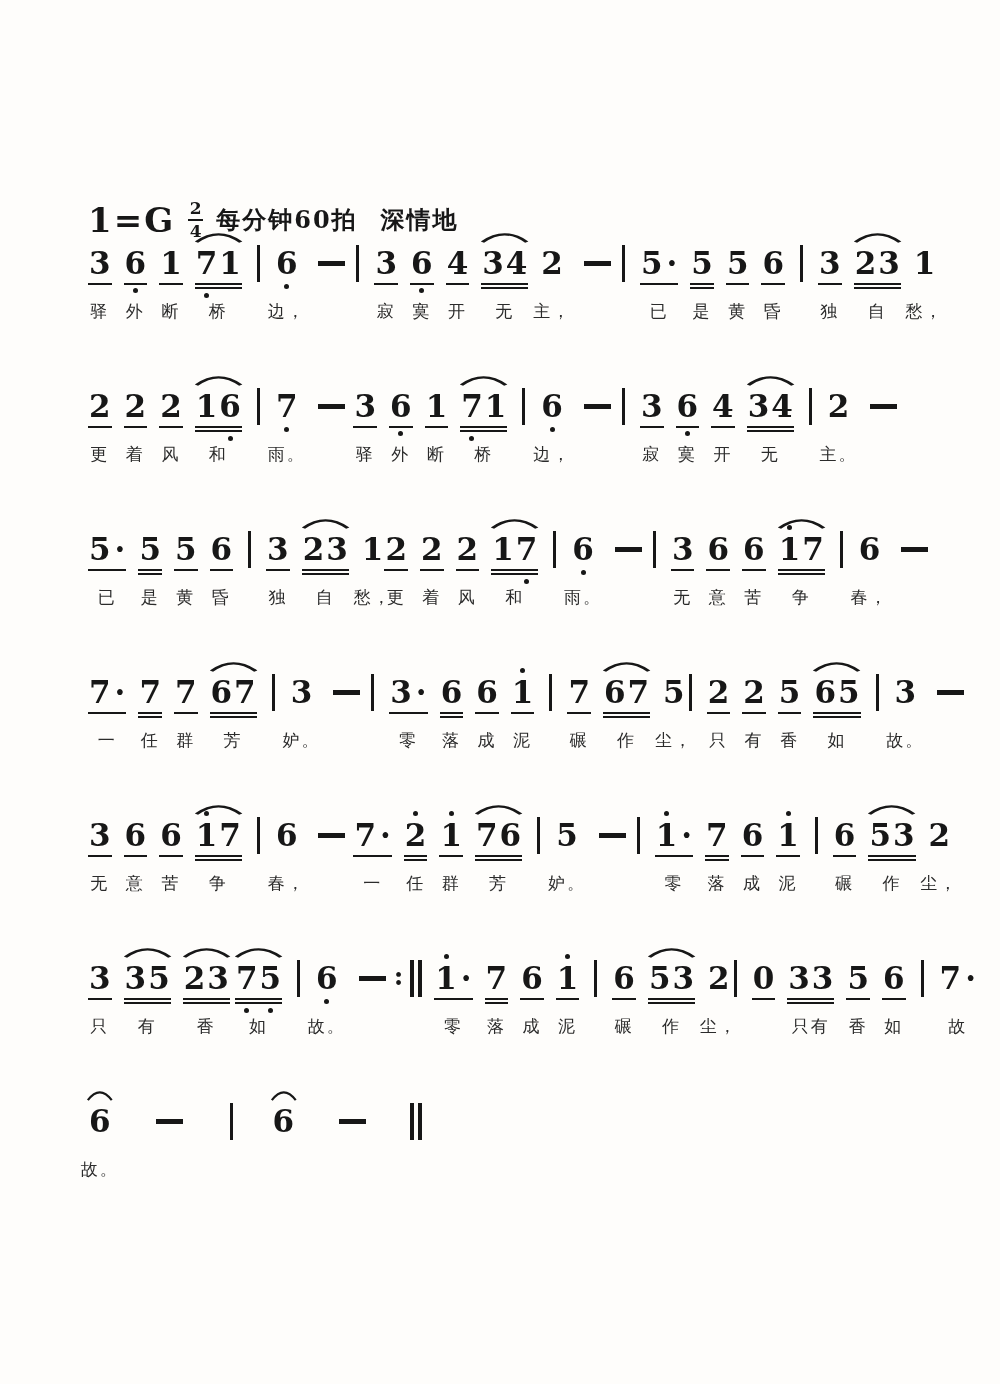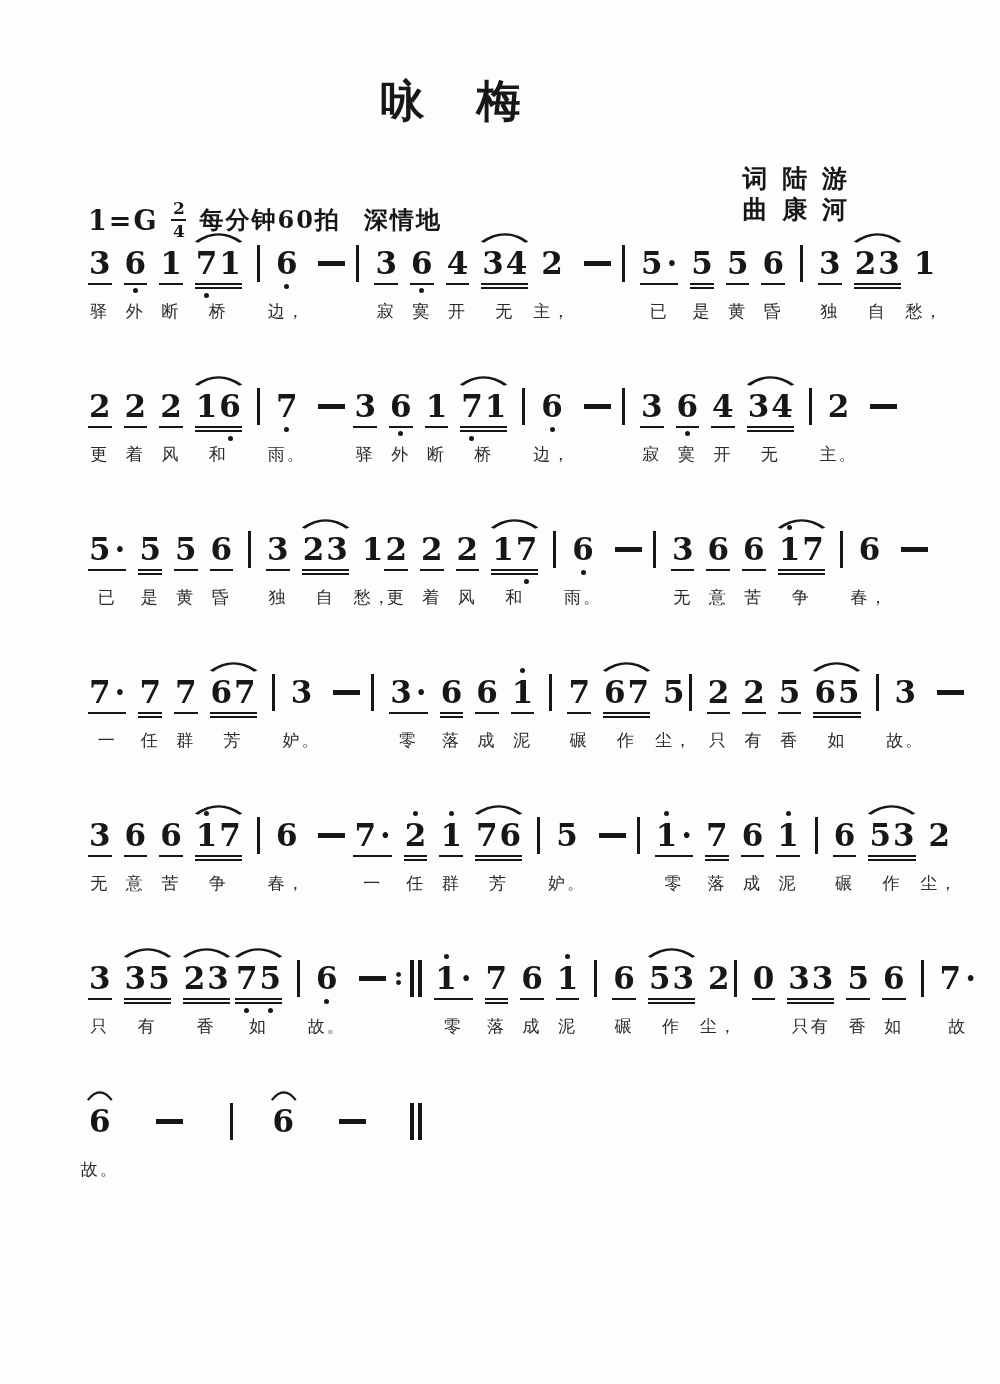--- a/index.html
+++ b/index.html
@@ -3,21 +3,21 @@
 <meta charset="utf-8">
 <style>
   html,body{margin:0;padding:0;background:#e8e8e8;}
   .page{position:relative;width:1000px;height:1384px;background:#fefdfb;color:#171717;
         font-family:"DejaVu Serif","Liberation Serif",serif;overflow:hidden;margin:0 auto;}
   .title{position:absolute;top:72px;left:0;right:95px;margin:0;text-align:center;
          font-size:44px;font-weight:700;letter-spacing:4px;}
   .credits{position:absolute;top:163px;right:150px;font-size:25px;font-weight:700;
            line-height:31px;letter-spacing:3px;text-align:left;}
   .headrow{position:absolute;left:88px;top:200px;display:flex;align-items:center;gap:13px;font-weight:700;}
-  .key{font-size:27px;letter-spacing:2px;}
+  .key{font-size:34px;letter-spacing:2px;}
   .ts{display:inline-flex;flex-direction:column;align-items:center;line-height:1;}
   .ts i{font-style:normal;font-size:17px;font-weight:700;line-height:1;}
   .ts-line{width:15px;height:2px;background:#171717;margin:2px 0;}
   .tempo,.expr{font-size:24px;letter-spacing:2px;}
   .expr{margin-left:10px;}
 
   .score{position:absolute;left:88px;right:95px;top:247px;}
   .line{display:flex;justify-content:space-between;align-items:flex-start;height:143px;}
   .line.single{justify-content:flex-start;}
   .line.single .grp{gap:36px;}
@@ -38,26 +38,21 @@
   .dash{width:27px;height:5px;background:#171717;margin:14px 8px 0;}
   .spc{display:inline-block;height:1px;}
   .fbar,.rbar{display:inline-flex;align-items:flex-start;gap:4px;margin-top:-2px;}
   .vb{width:4px;height:37px;background:#171717;}
   .rdots{font-size:26px;font-weight:700;line-height:33px;font-style:normal;margin-right:3px;}
 </style>
 </head>
 <body>
 
 <div class="page">
-  <h1 class="title">咏　梅</h1>
 
-  <div class="credits">
-    <div>词 陆 游</div>
-    <div>曲 康 河</div>
-  </div>
 
   <div class="headrow">
     <span class="key">1=G</span>
     <span class="ts">
       <i>2</i>
       <i class="ts-line"></i>
       <i>4</i>
     </span>
     <span class="tempo">每分钟60拍</span>
     <span class="expr">深情地</span>

